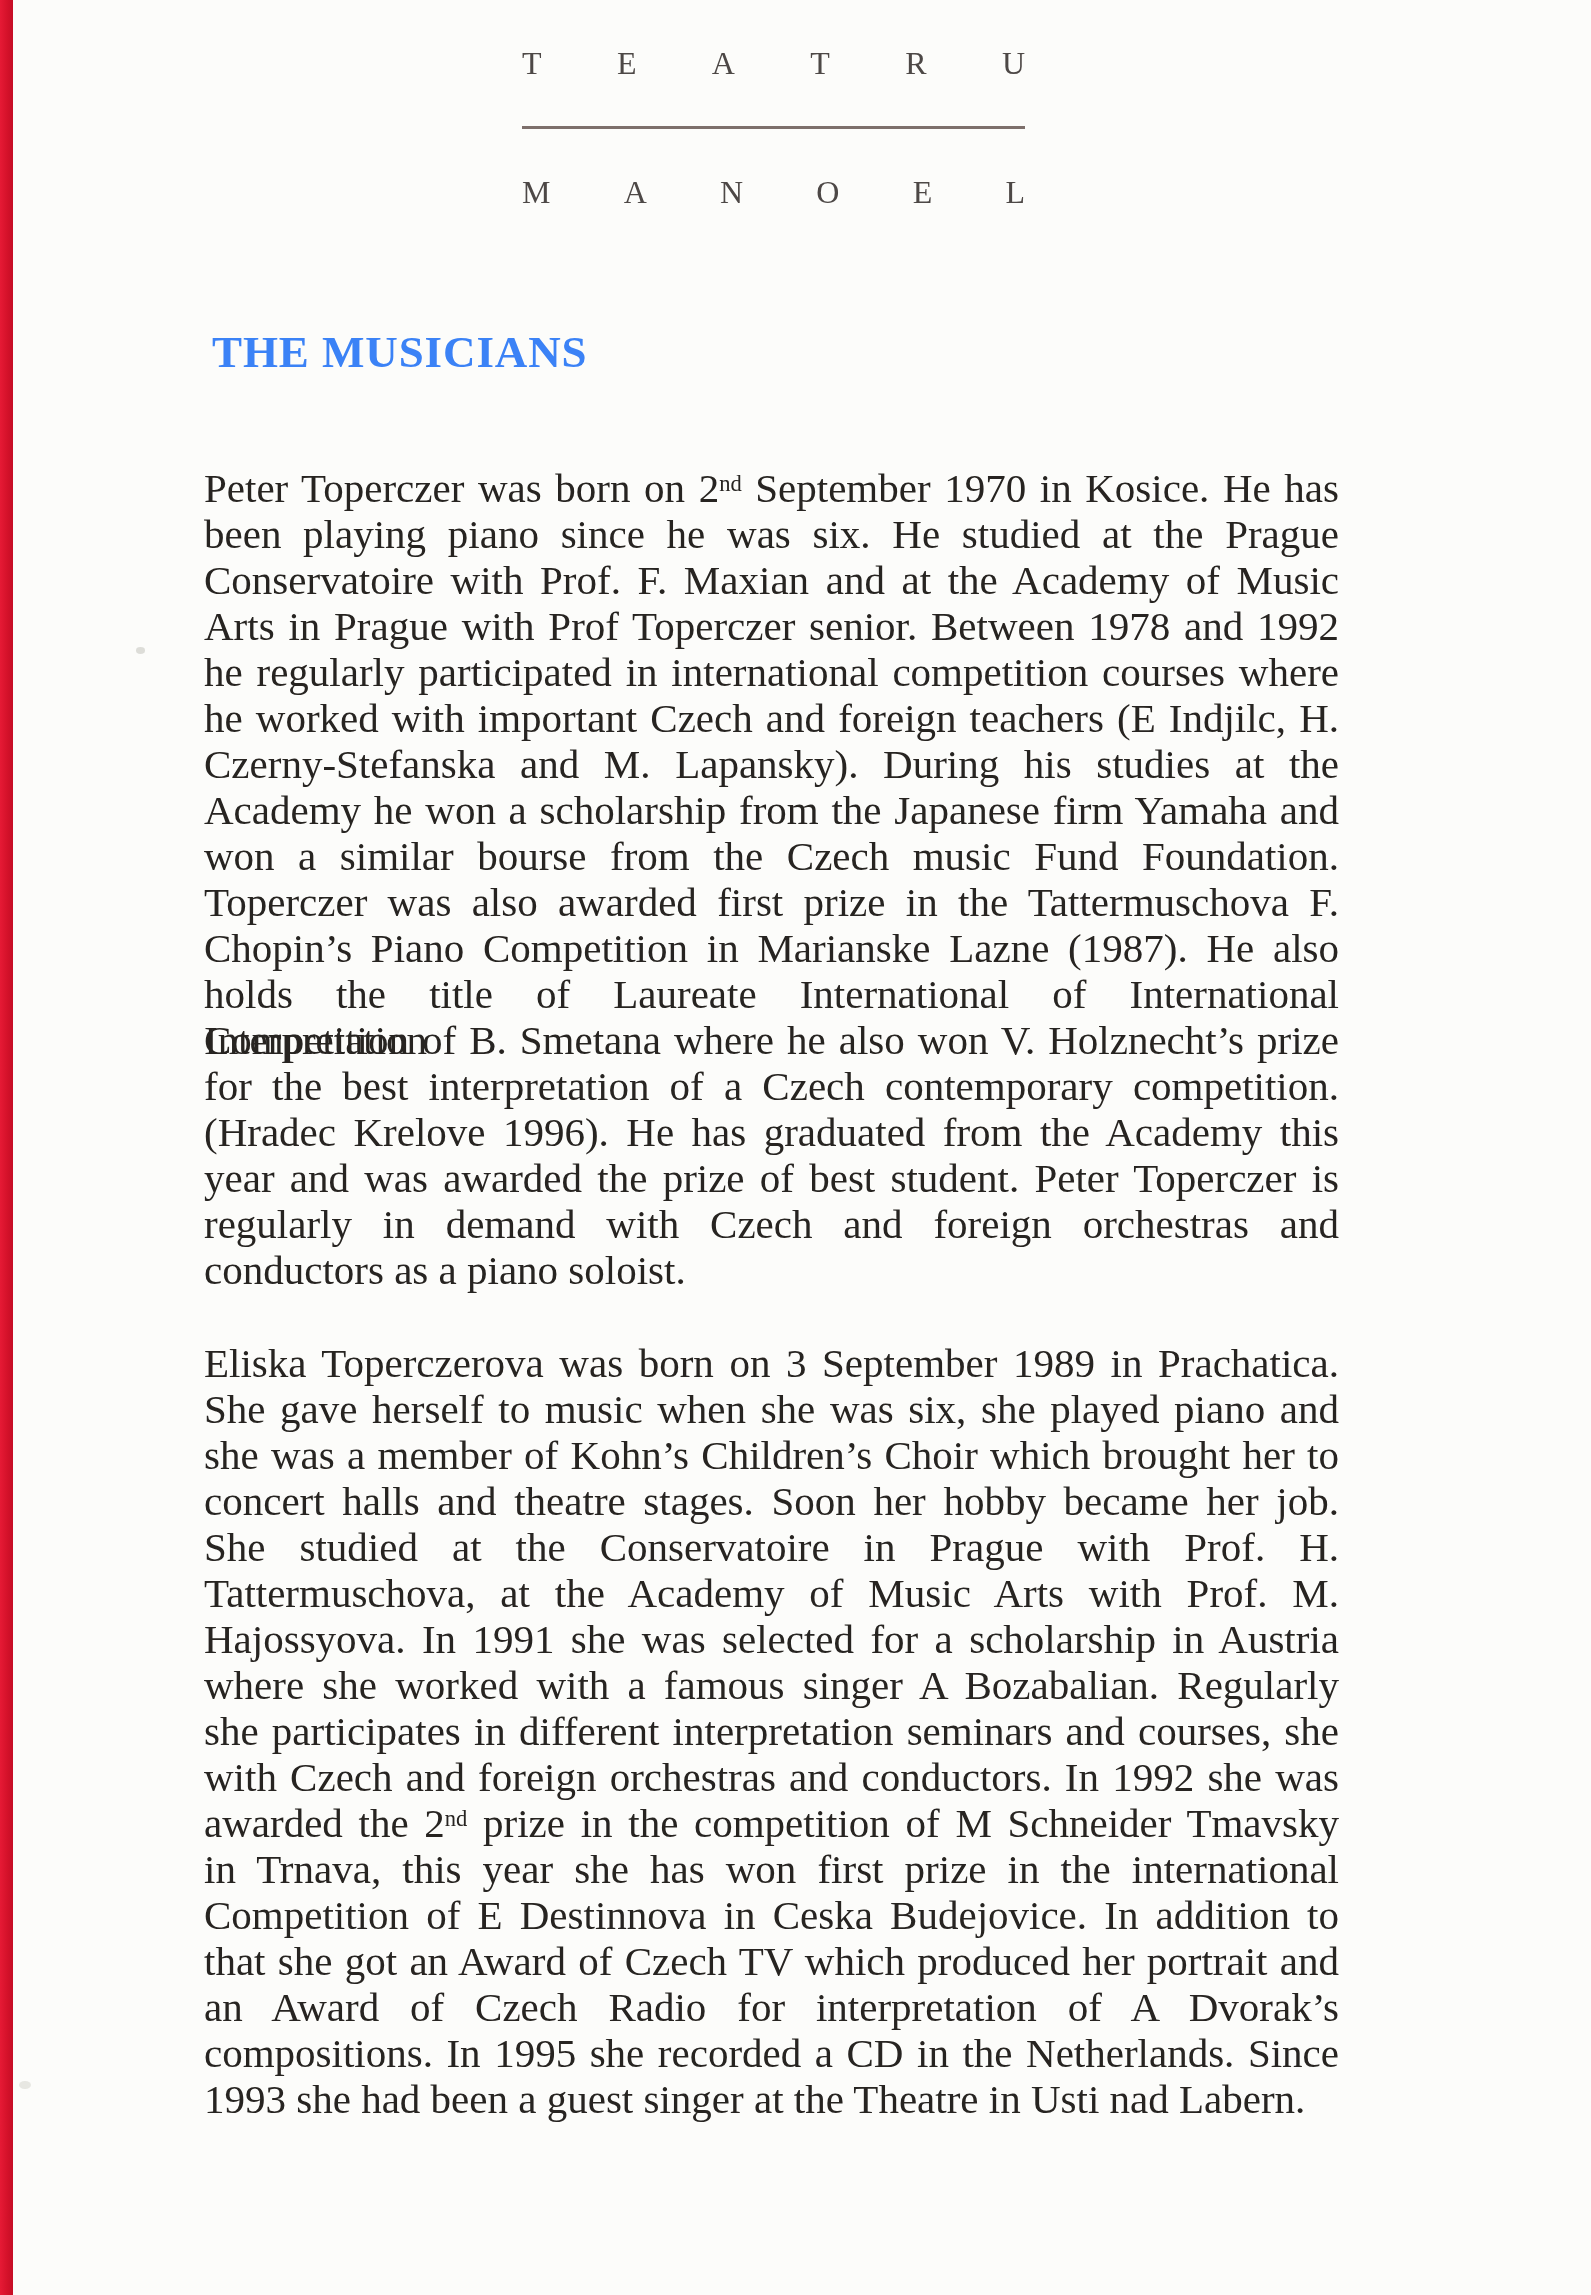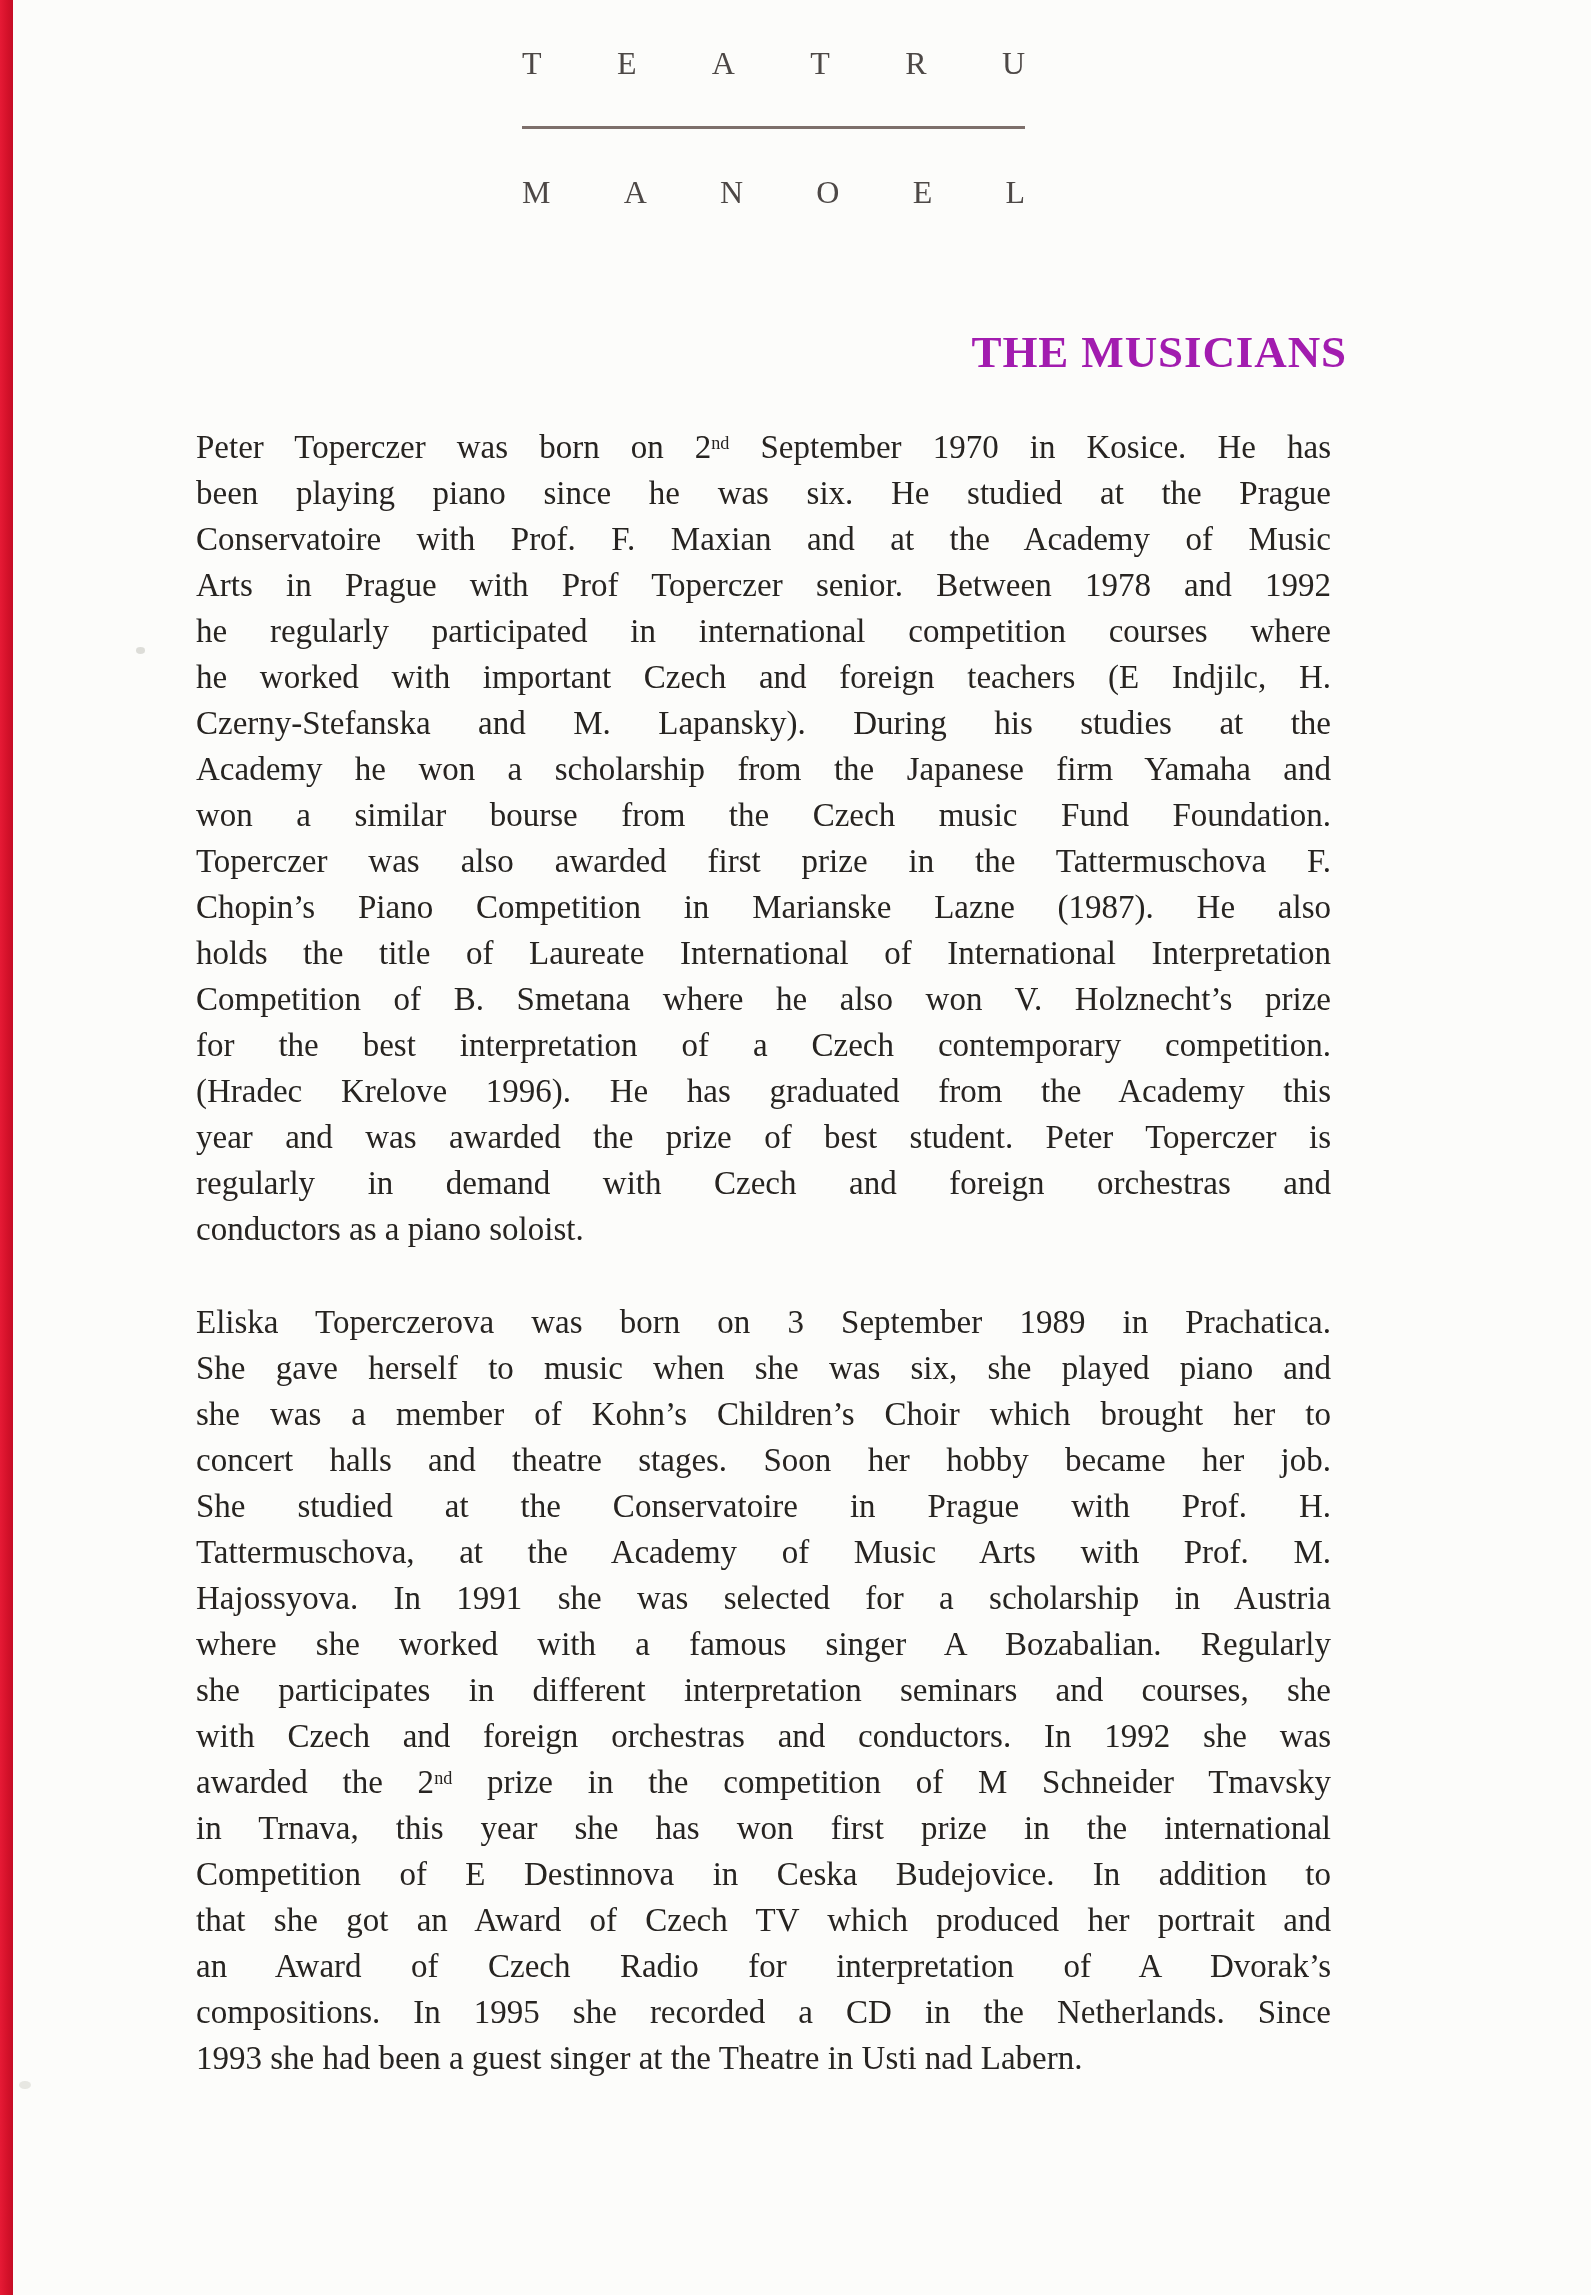--- a/index.html
+++ b/index.html
@@ -23,28 +23,28 @@
   .m-row{
     display:flex;justify-content:space-between;
     font-size:32px;line-height:1;
   }
   .m-row span{display:block;}
   .m-rule{height:2.8px;background:#7d6f6b;margin-top:47px;}
   .m-row2{margin-top:47px;}
   
   .title{
     position:absolute;left:212px;top:326px;width:1135px;margin:0;
-    text-align:right;
+    text-align:left;
     font-size:45px;font-weight:bold;letter-spacing:0.9px;
-    color:#a21caf;
+    color:#3b82f6;
   }
   
   .para{
-    position:absolute;left:196px;width:1135px;
-    color:#272421;font-size:33px;
+    position:absolute;left:204px;width:1135px;
+    color:#272421;font-size:41px;margin-top:41px;
   }
   .p1{top:424px;}
   .p2{top:1299px;}
   .tline{
     height:46px;line-height:46px;
     text-align:justify;text-align-last:justify;
   }
   .tline.last{text-align-last:left;}
   sup{font-size:55%;line-height:0;vertical-align:baseline;position:relative;top:-0.5em;}
   

